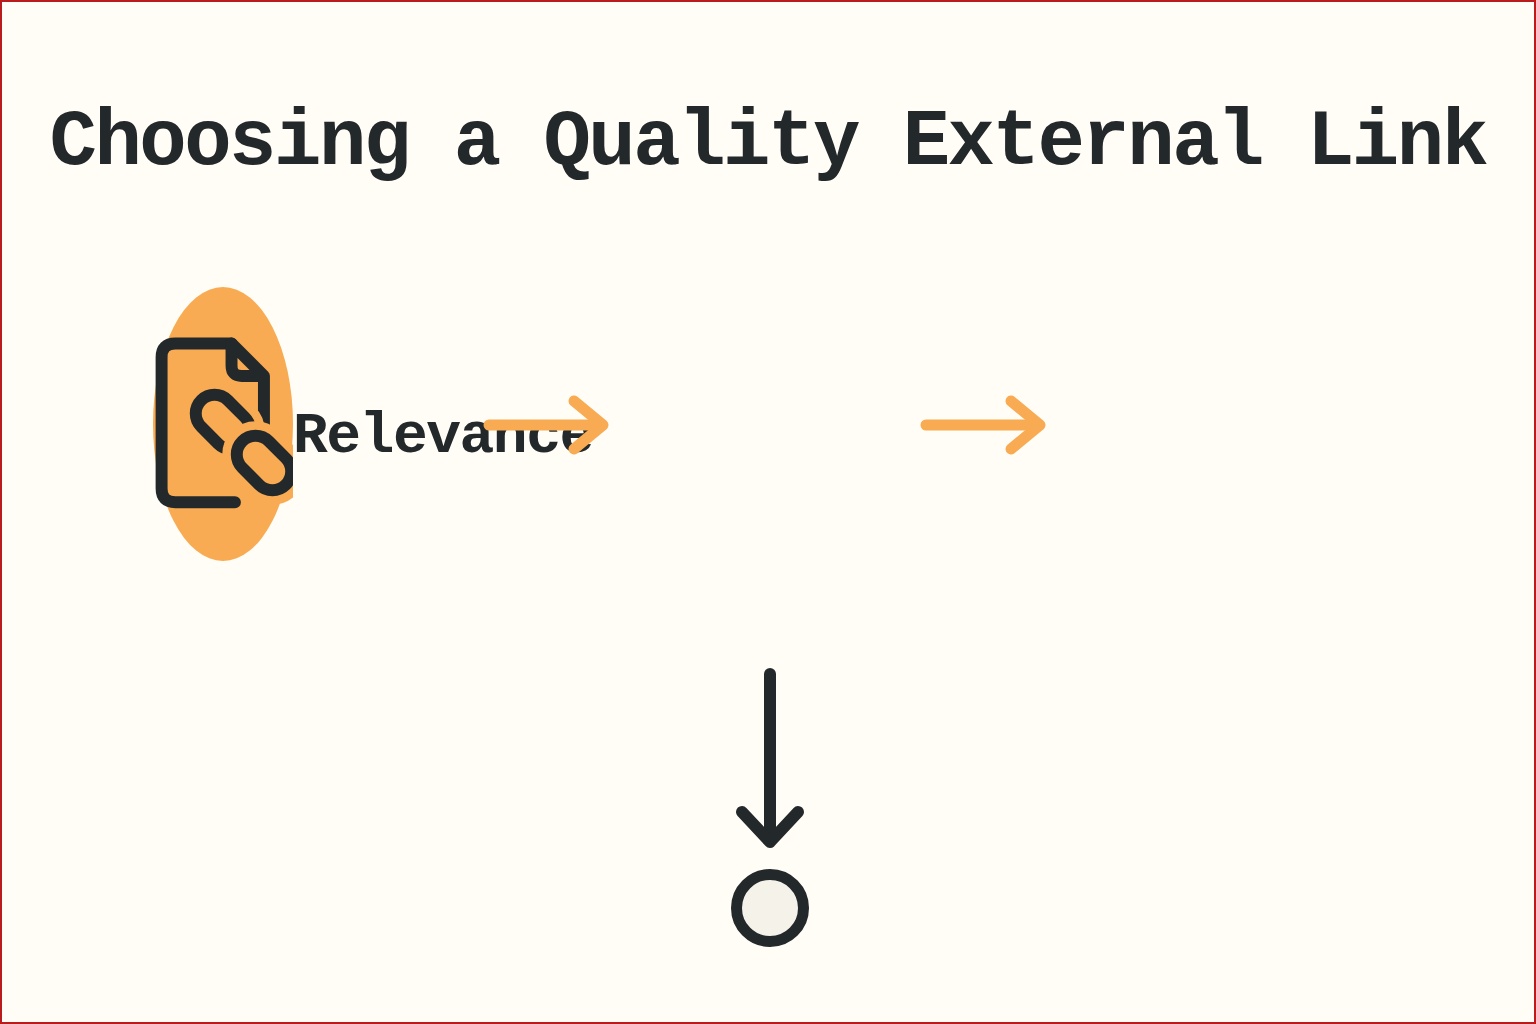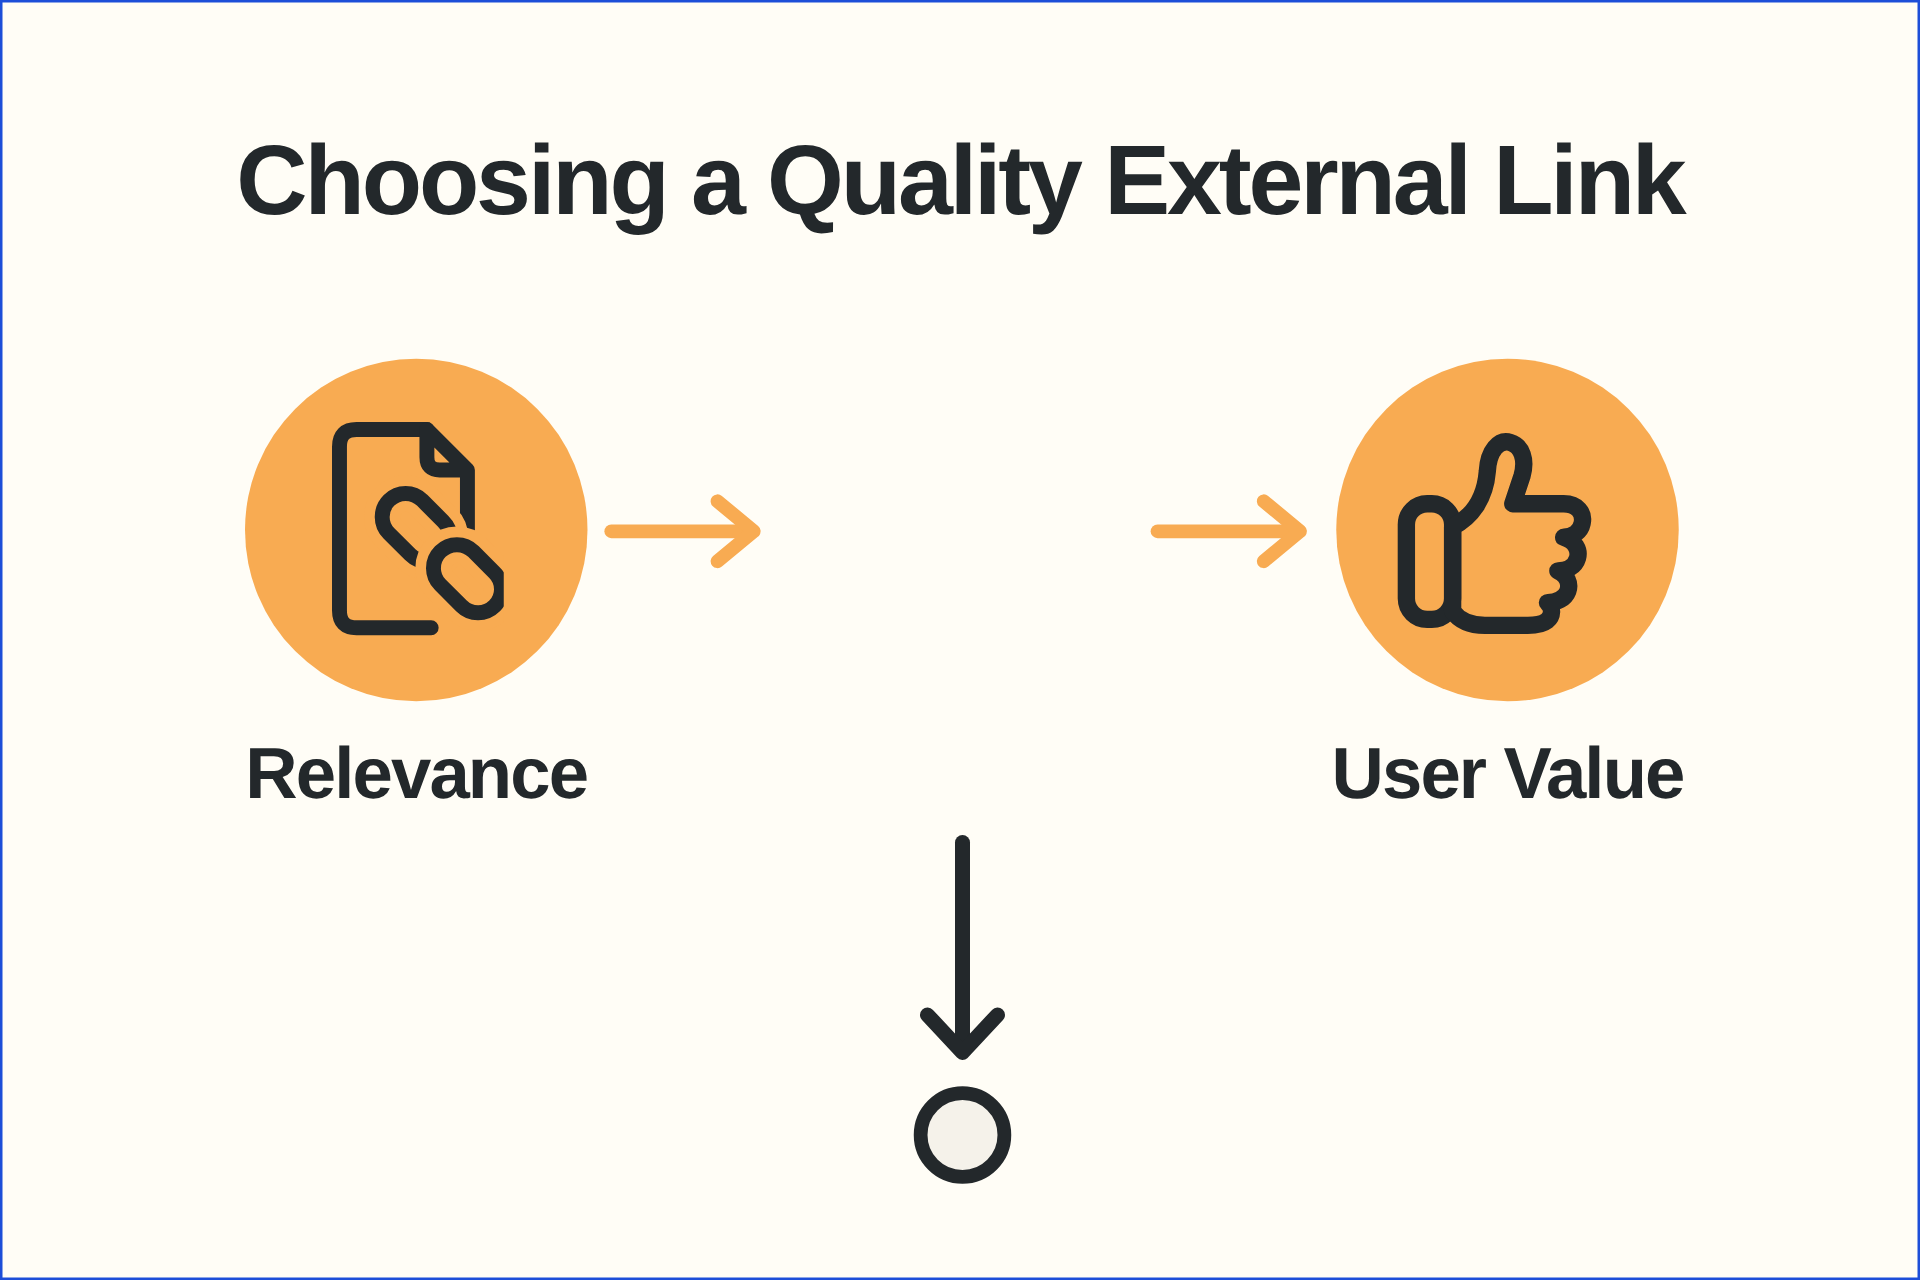--- a/index.html
+++ b/index.html
@@ -2,43 +2,43 @@
 <html><head>
 <meta charset="utf-8">
 <style>
   html, body { margin: 0; padding: 0; }
   .canvas {
     position: relative;
     width: 1536px;
     height: 1024px;
     background: #FFFDF6;
     overflow: hidden;
-    font-family: Liberation Sans, sans-serif;
+    font-family: Liberation Mono, monospace;
     box-sizing: border-box;
-    border: 2px solid #1d4ed8;
+    border: 2px solid #b91c1c;
     padding-left: 40px;
   }
   .title {
     position: absolute;
     top: 96px;
     left: 0;
     width: 100%;
     text-align: center;
     font-size: 79px;
     font-weight: 700;
     letter-spacing: -2.5px;
     color: #23282B;
     white-space: nowrap;
   }
   .node {
     position: absolute;
     top: 285px;
     width: 360px;
     display: flex;
-    flex-direction: column;
+    flex-direction: row;
     align-items: center;
   }
   .node-relevance  { left: 151px; }
   .node-authority  { left: 588px; }
   .node-user-value { left: 1024px; }
   .circle {
     width: 274px;
     height: 274px;
     border-radius: 50%;
     display: flex;
@@ -107,47 +107,20 @@
   </span>
 
 
   <span class="arrow-h arrow-h-2">
     <svg width="140" height="62" viewBox="0 0 140 62" fill="none">
       <line x1="8" y1="31" x2="116" y2="31" stroke="#F8AB52" stroke-width="11" stroke-linecap="round"></line>
       <polyline points="93,7 122,31 93,55" stroke="#F8AB52" stroke-width="11" stroke-linecap="round" stroke-linejoin="round" fill="none"></polyline>
     </svg>
   </span>
 
-  <div class="node node-user-value">
-    <div class="circle filled">
-      <span>
-        <svg width="185" height="185" viewBox="0 0 100 100" fill="none">
-          <rect x="6" y="40" width="20" height="50" rx="9" stroke="#23282B" stroke-width="7.5" fill="none"></rect>
-          <path d="M 26 50
-                   C 34 46 40 38 41 26
-                   C 41.5 17 46 12 51 13.5
-                   C 56 15 58 21 56 28
-                   L 52 40
-                   L 74 40
-                   C 80 40 83 44 82 48.5
-                   C 81.3 52 78 54.5 74 54.5
-                   C 79 56 81 60 80 63.5
-                   C 79 67 75.5 69 71.5 69
-                   C 75.5 71 77 74.5 75.8 77.8
-                   C 74.6 81 71 82.8 67 82.8
-                   C 69.5 85 69.3 88.6 66.8 90.6
-                   C 64.8 92.2 61.8 92.6 58.5 92.6
-                   L 40 92.6
-                   C 33 92.6 28.5 90 26 86.5
-                   Z" stroke="#23282B" stroke-width="7.5" stroke-linecap="round" stroke-linejoin="round" fill="none"></path>
-        </svg>
-      </span>
-    </div>
-    <div class="node-label">User Value</div>
-  </div>
 
   <span class="arrow-down">
     <svg width="90" height="188" viewBox="0 0 90 188" fill="none">
       <line x1="45" y1="8" x2="45" y2="170" stroke="#23282B" stroke-width="12" stroke-linecap="round"></line>
       <polyline points="17,146 45,176 73,146" stroke="#23282B" stroke-width="12" stroke-linecap="round" stroke-linejoin="round" fill="none"></polyline>
     </svg>
   </span>
 
   <div class="terminal-circle"></div>
 

